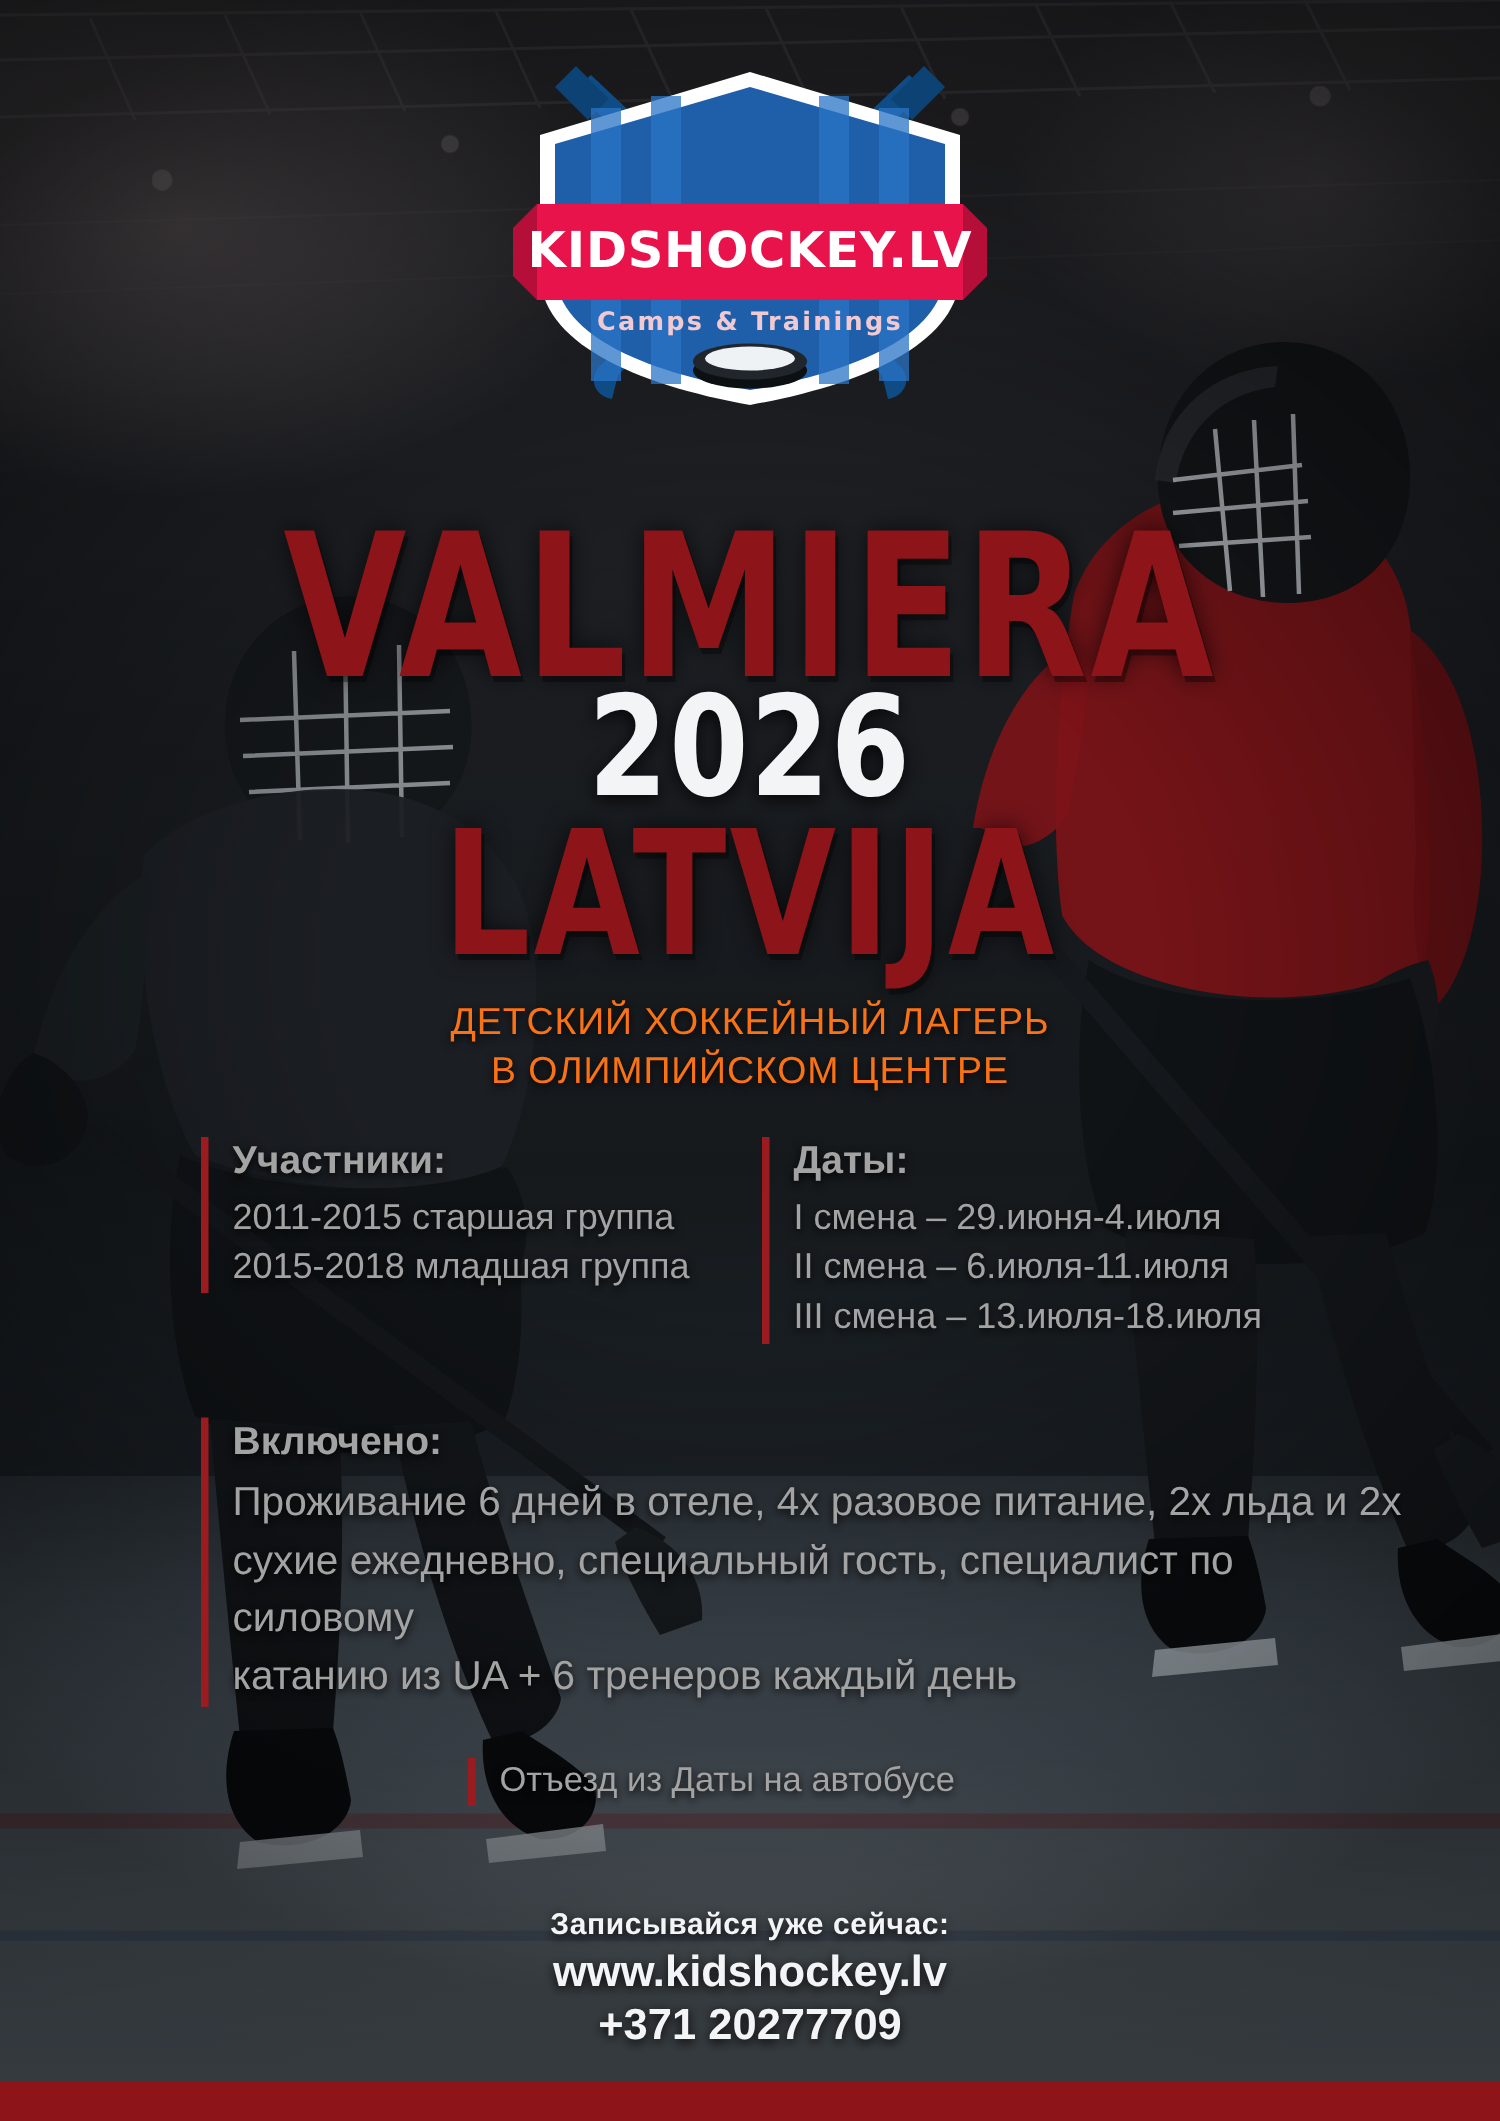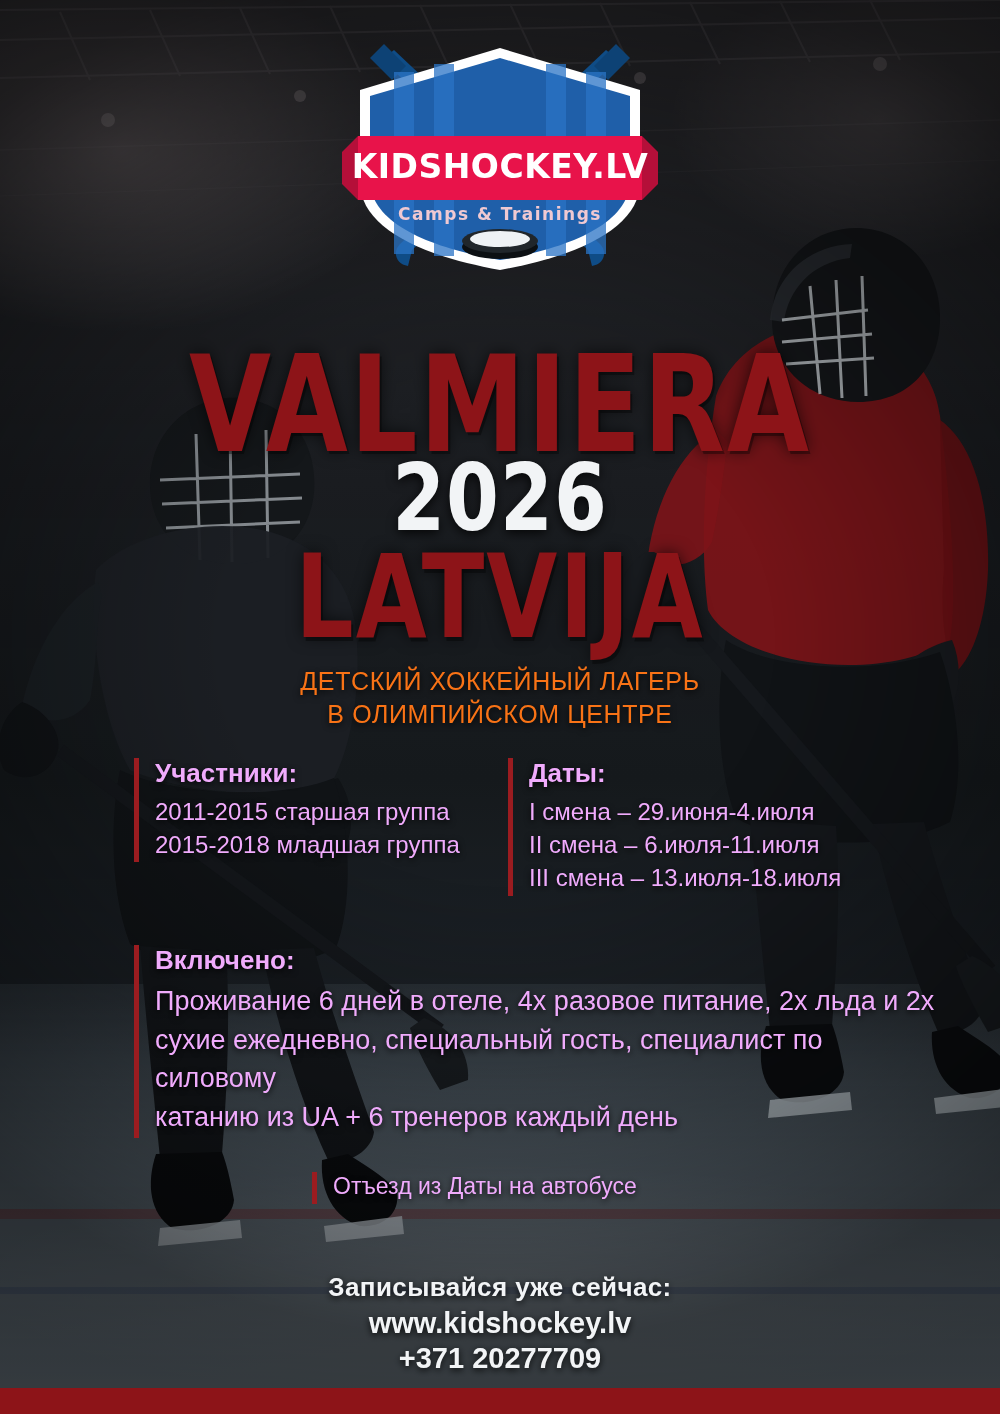--- a/index.html
+++ b/index.html
@@ -151,21 +151,21 @@
     letter-spacing: .6px;
     text-shadow: 0 2px 6px rgba(0,0,0,.85);
   }
 
   
   .bar-block {
     position: absolute;
     z-index: 9;
     padding-left: 16px;
     border-left: 5px solid #9b1c20;
-    color: #f0abfc;
+    color: #a3a3a3;
     text-shadow: 0 2px 6px rgba(0,0,0,.9);
   }
   .bar-block .bhead {
     font-size: 26px;
     font-weight: 700;
     margin-bottom: 7px;
   }
   .bar-block .bline {
     font-size: 24px;
     line-height: 1.3;
@@ -185,21 +185,21 @@
     position: absolute;
     z-index: 9;
     left: 0;
     top: 1272px;
     width: 1000px;
     text-align: center;
     color: #f2f4f6;
     text-shadow: 0 2px 7px rgba(0,0,0,.9);
   }
   .footer .cta {
-    font-size: 26px;
+    font-size: 20px;
     font-weight: 700;
     letter-spacing: .4px;
     margin-bottom: 4px;
   }
   .footer .site {
     font-size: 29px;
     font-weight: 700;
     margin-bottom: 2px;
   }
   .footer .phone {

